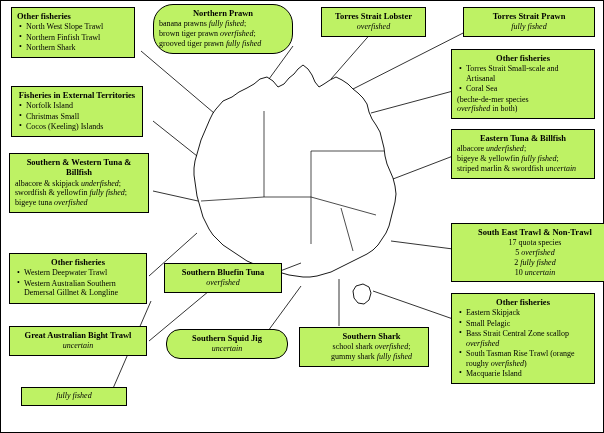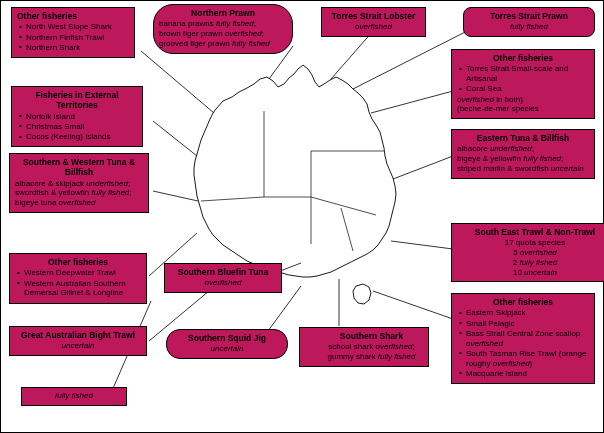--- a/index.html
+++ b/index.html
@@ -15,24 +15,25 @@
     width:604px;height:433px;
     border:1px solid #000;
     box-sizing:border-box;
     background:#fff;
   }
   .map-layer{position:absolute;left:0;top:0;width:604px;height:433px;}
   .leader-layer{position:absolute;left:0;top:0;width:604px;height:433px;}
   .box{
     position:absolute;
     border:1px solid #000;
-    background:#be185d;
+    background:#bef264;
     box-sizing:border-box;
     padding:3px 5px 4px 5px;
     line-height:1.22;
+    font-family:Liberation Serif, serif;
   }
   .box .title{
     font-size:8.5px;
     font-weight:bold;
     text-align:center;
     display:block;
     margin:0 0 1px 0;
   }
   .box .title.left{text-align:left;}
   .box .sub{
@@ -114,51 +115,51 @@
       <line x1="148" y1="340" x2="232" y2="270"></line>
       <line x1="256" y1="345" x2="300" y2="285"></line>
       <line x1="338" y1="325" x2="338" y2="278"></line>
       <line x1="110" y1="392" x2="150" y2="300"></line>
     </g>
   </svg>
 
   <div class="box" style="left:10px;top:6px;width:124px;">
     <span class="title left">Other fisheries</span>
     <ul>
-      <li>North West Slope Shark</li>
+      <li>North West Slope Trawl</li>
       <li>Northern Finfish Trawl</li>
       <li>Northern Shark</li>
     </ul>
   </div>
 
   <div class="box" style="left:152px;top:3px;width:140px;border-radius:20px;">
     <span class="title">Northern Prawn</span>
     <span class="line">banana prawns <i>fully fished</i>;</span>
     <span class="line">brown tiger prawn <i>overfished</i>;</span>
     <span class="line">grooved tiger prawn <i>fully fished</i></span>
   </div>
 
   <div class="box" style="left:320px;top:6px;width:105px;">
     <span class="title">Torres Strait Lobster</span>
     <span class="sub">overfished</span>
   </div>
 
-  <div class="box" style="left:462px;top:6px;width:132px;border-radius:8px;">
+  <div class="box" style="left:462px;top:6px;width:132px;">
     <span class="title">Torres Strait Prawn</span>
     <span class="sub">fully fished</span>
   </div>
 
   <div class="box" style="left:450px;top:48px;width:144px;">
     <span class="title">Other fisheries</span>
     <ul>
       <li>Torres Strait Small-scale and Artisanal</li>
       <li>Coral Sea</li>
     </ul>
+    <span class="line">(beche-de-mer species</span>
     <span class="line"><i>overfished</i> in both)</span>
-    <span class="line">(beche-de-mer species</span>
   </div>
 
   <div class="box" style="left:450px;top:128px;width:144px;">
     <span class="title">Eastern Tuna &amp; Billfish</span>
     <span class="line">albacore <i>underfished</i>;</span>
     <span class="line">bigeye &amp; yellowfin <i>fully fished</i>;</span>
     <span class="line">striped marlin &amp; swordfish <i>uncertain</i></span>
   </div>
 
   <div class="box" style="left:10px;top:85px;width:132px;">

